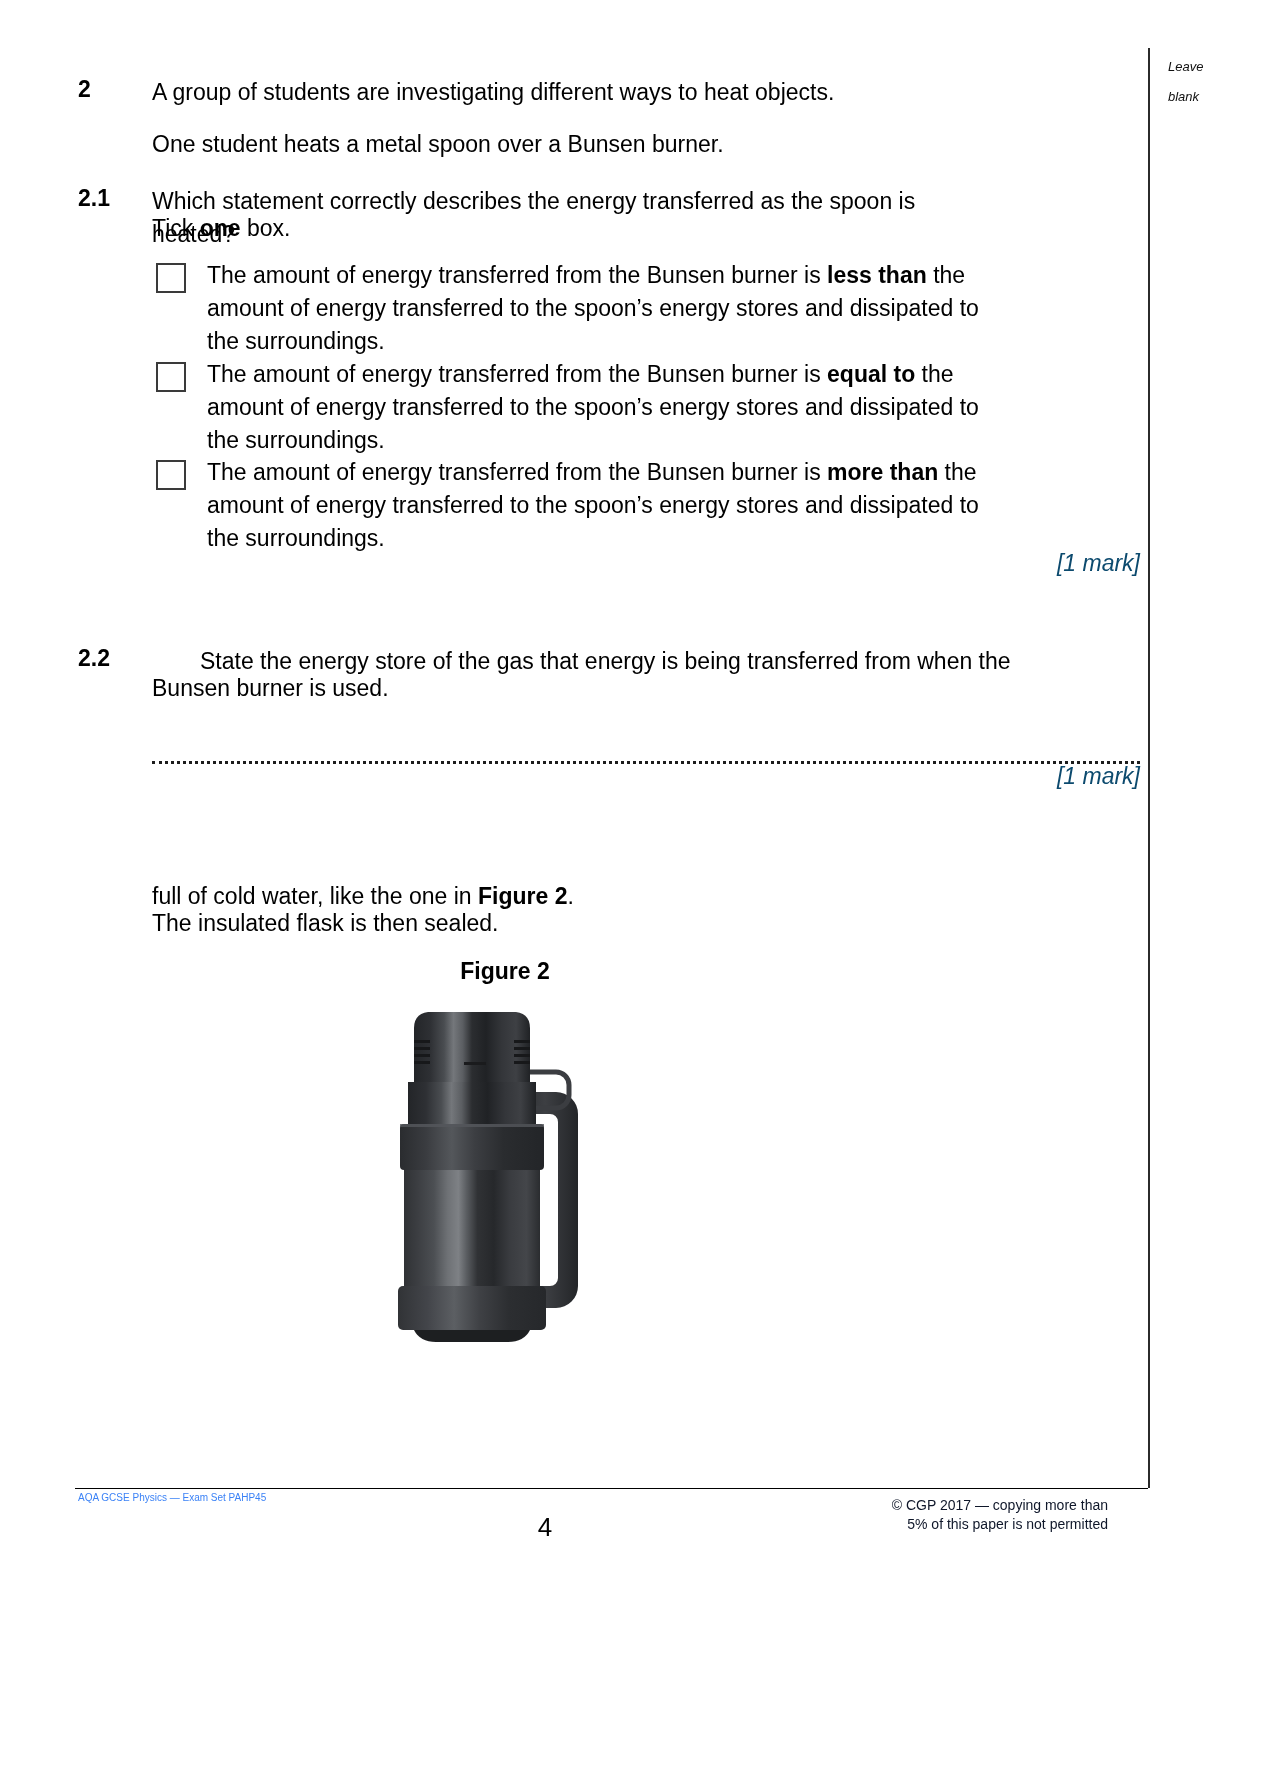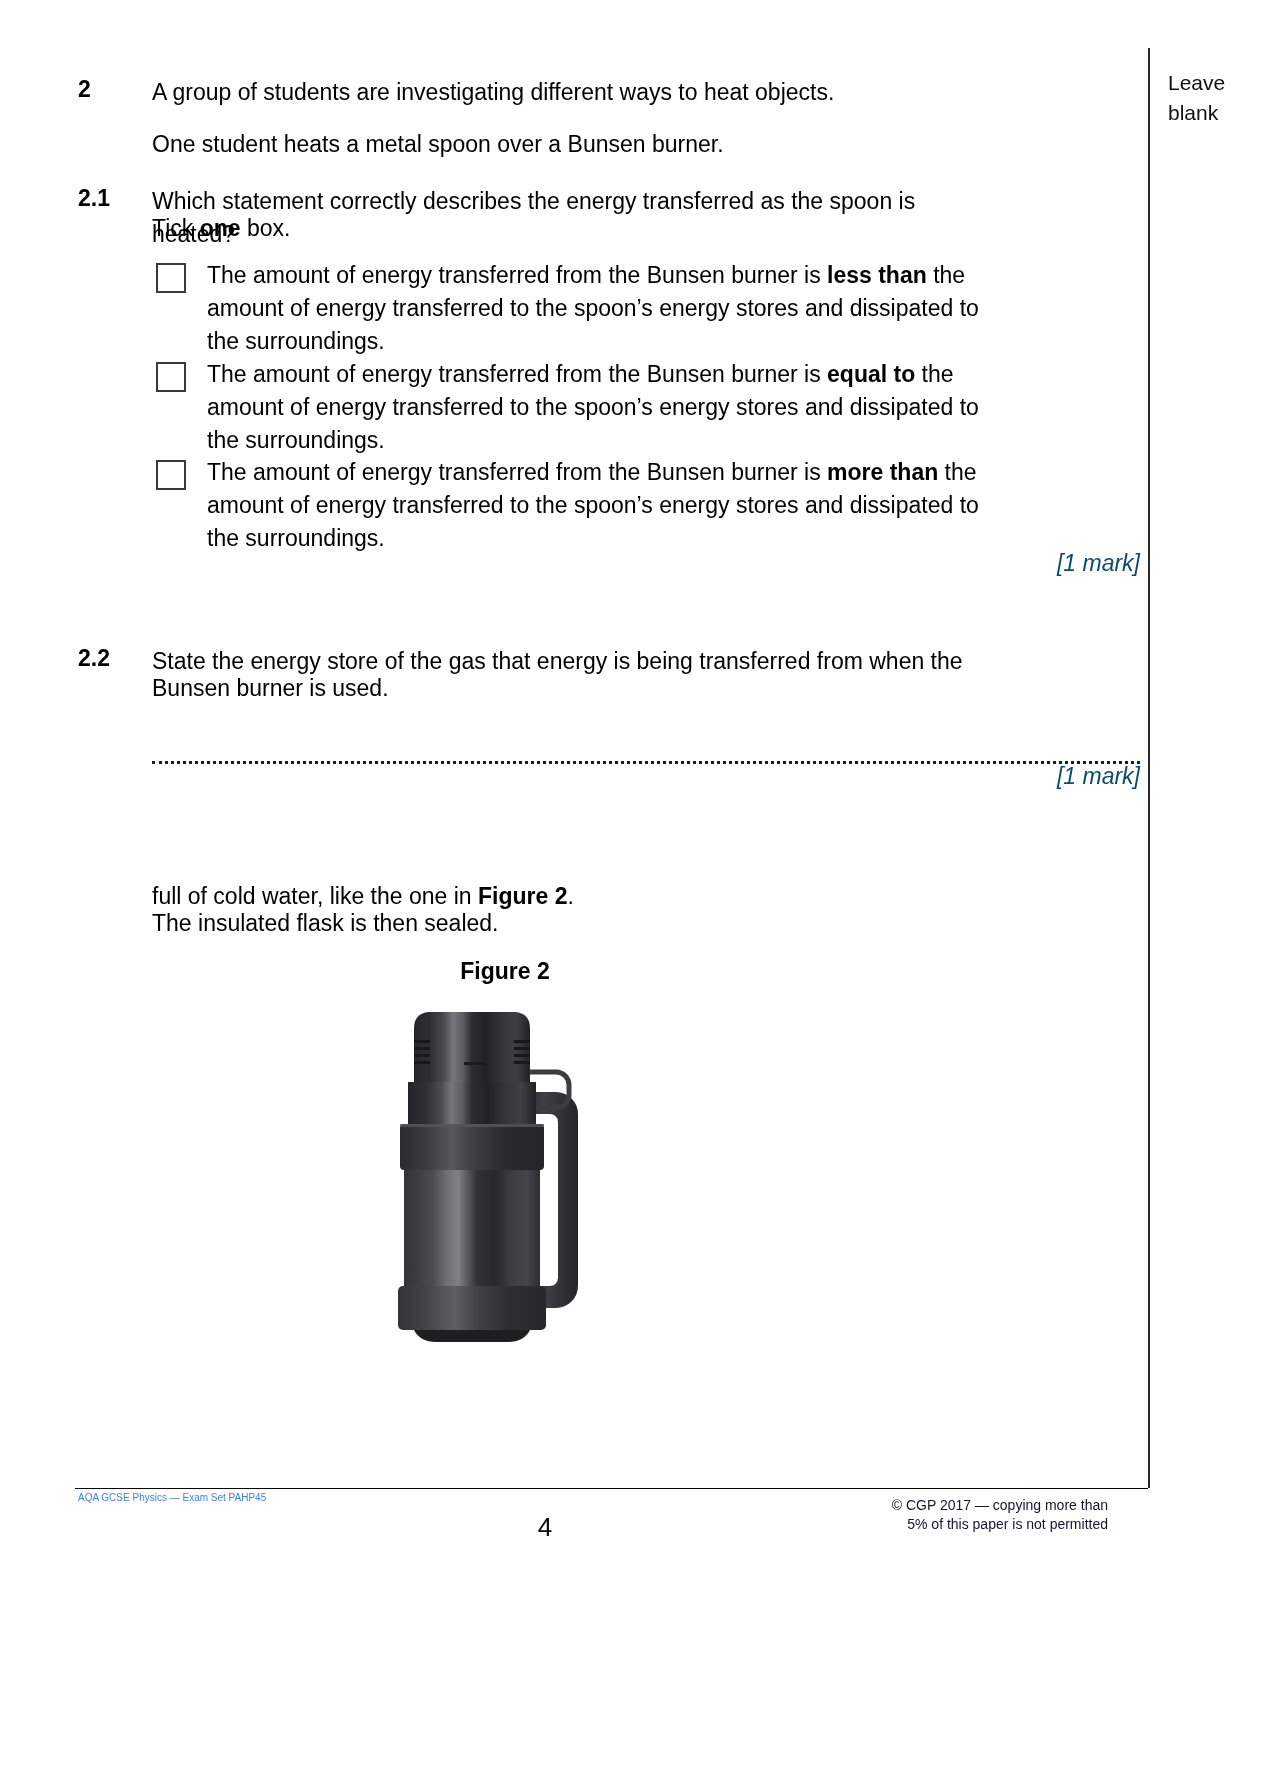--- a/index.html
+++ b/index.html
@@ -24,23 +24,24 @@
     position: absolute;
     left: 1148px;
     top: 48px;
     width: 2px;
     height: 1440px;
     background: #2b2b2b;
   }
   .leave-blank {
     position: absolute;
     left: 1168px;
-    top: 68px;
+    top: 52px;
     width: 90px;
-    font-size: 21px;
+    font-style: italic;
+    font-size: 13px;
     line-height: 30px;
     color: #111;
   }
   .leave-blank span { display: block; }
 
   
   .content {
     position: absolute;
     left: 0;
     top: 0;
@@ -204,21 +205,21 @@
     <div class="option" style="top:456px;">
       <div class="tickbox"></div>
       <div class="option-text">
         <span>The amount of energy transferred from the Bunsen burner is </span><b>more than</b><span> the amount of energy transferred to the spoon’s energy stores and dissipated to the surroundings.</span>
       </div>
     </div>
 
     <div class="marks" style="top:550px;">[1 mark]</div>
 
     <div class="qnum" style="left:78px; top:645px;">2.2</div>
-    <div class="qbody" style="top:645px;">State the energy store of the gas that energy is being transferred from when the</div>
+    <div class="qbody" style="top:645px;margin-left:48px;">State the energy store of the gas that energy is being transferred from when the</div>
     <div class="qbody" style="top:672px;">Bunsen burner is used.</div>
 
     <div class="answer-line" style="top:758px;"></div>
 
     <div class="marks" style="top:763px;">[1 mark]</div>
 
     <div class="qbody" style="top:880px;">
       <span>full of cold water, like the one in </span><b>Figure 2</b><span>.</span>
     </div>
     <div class="qbody" style="top:907px;">The insulated flask is then sealed.</div>

